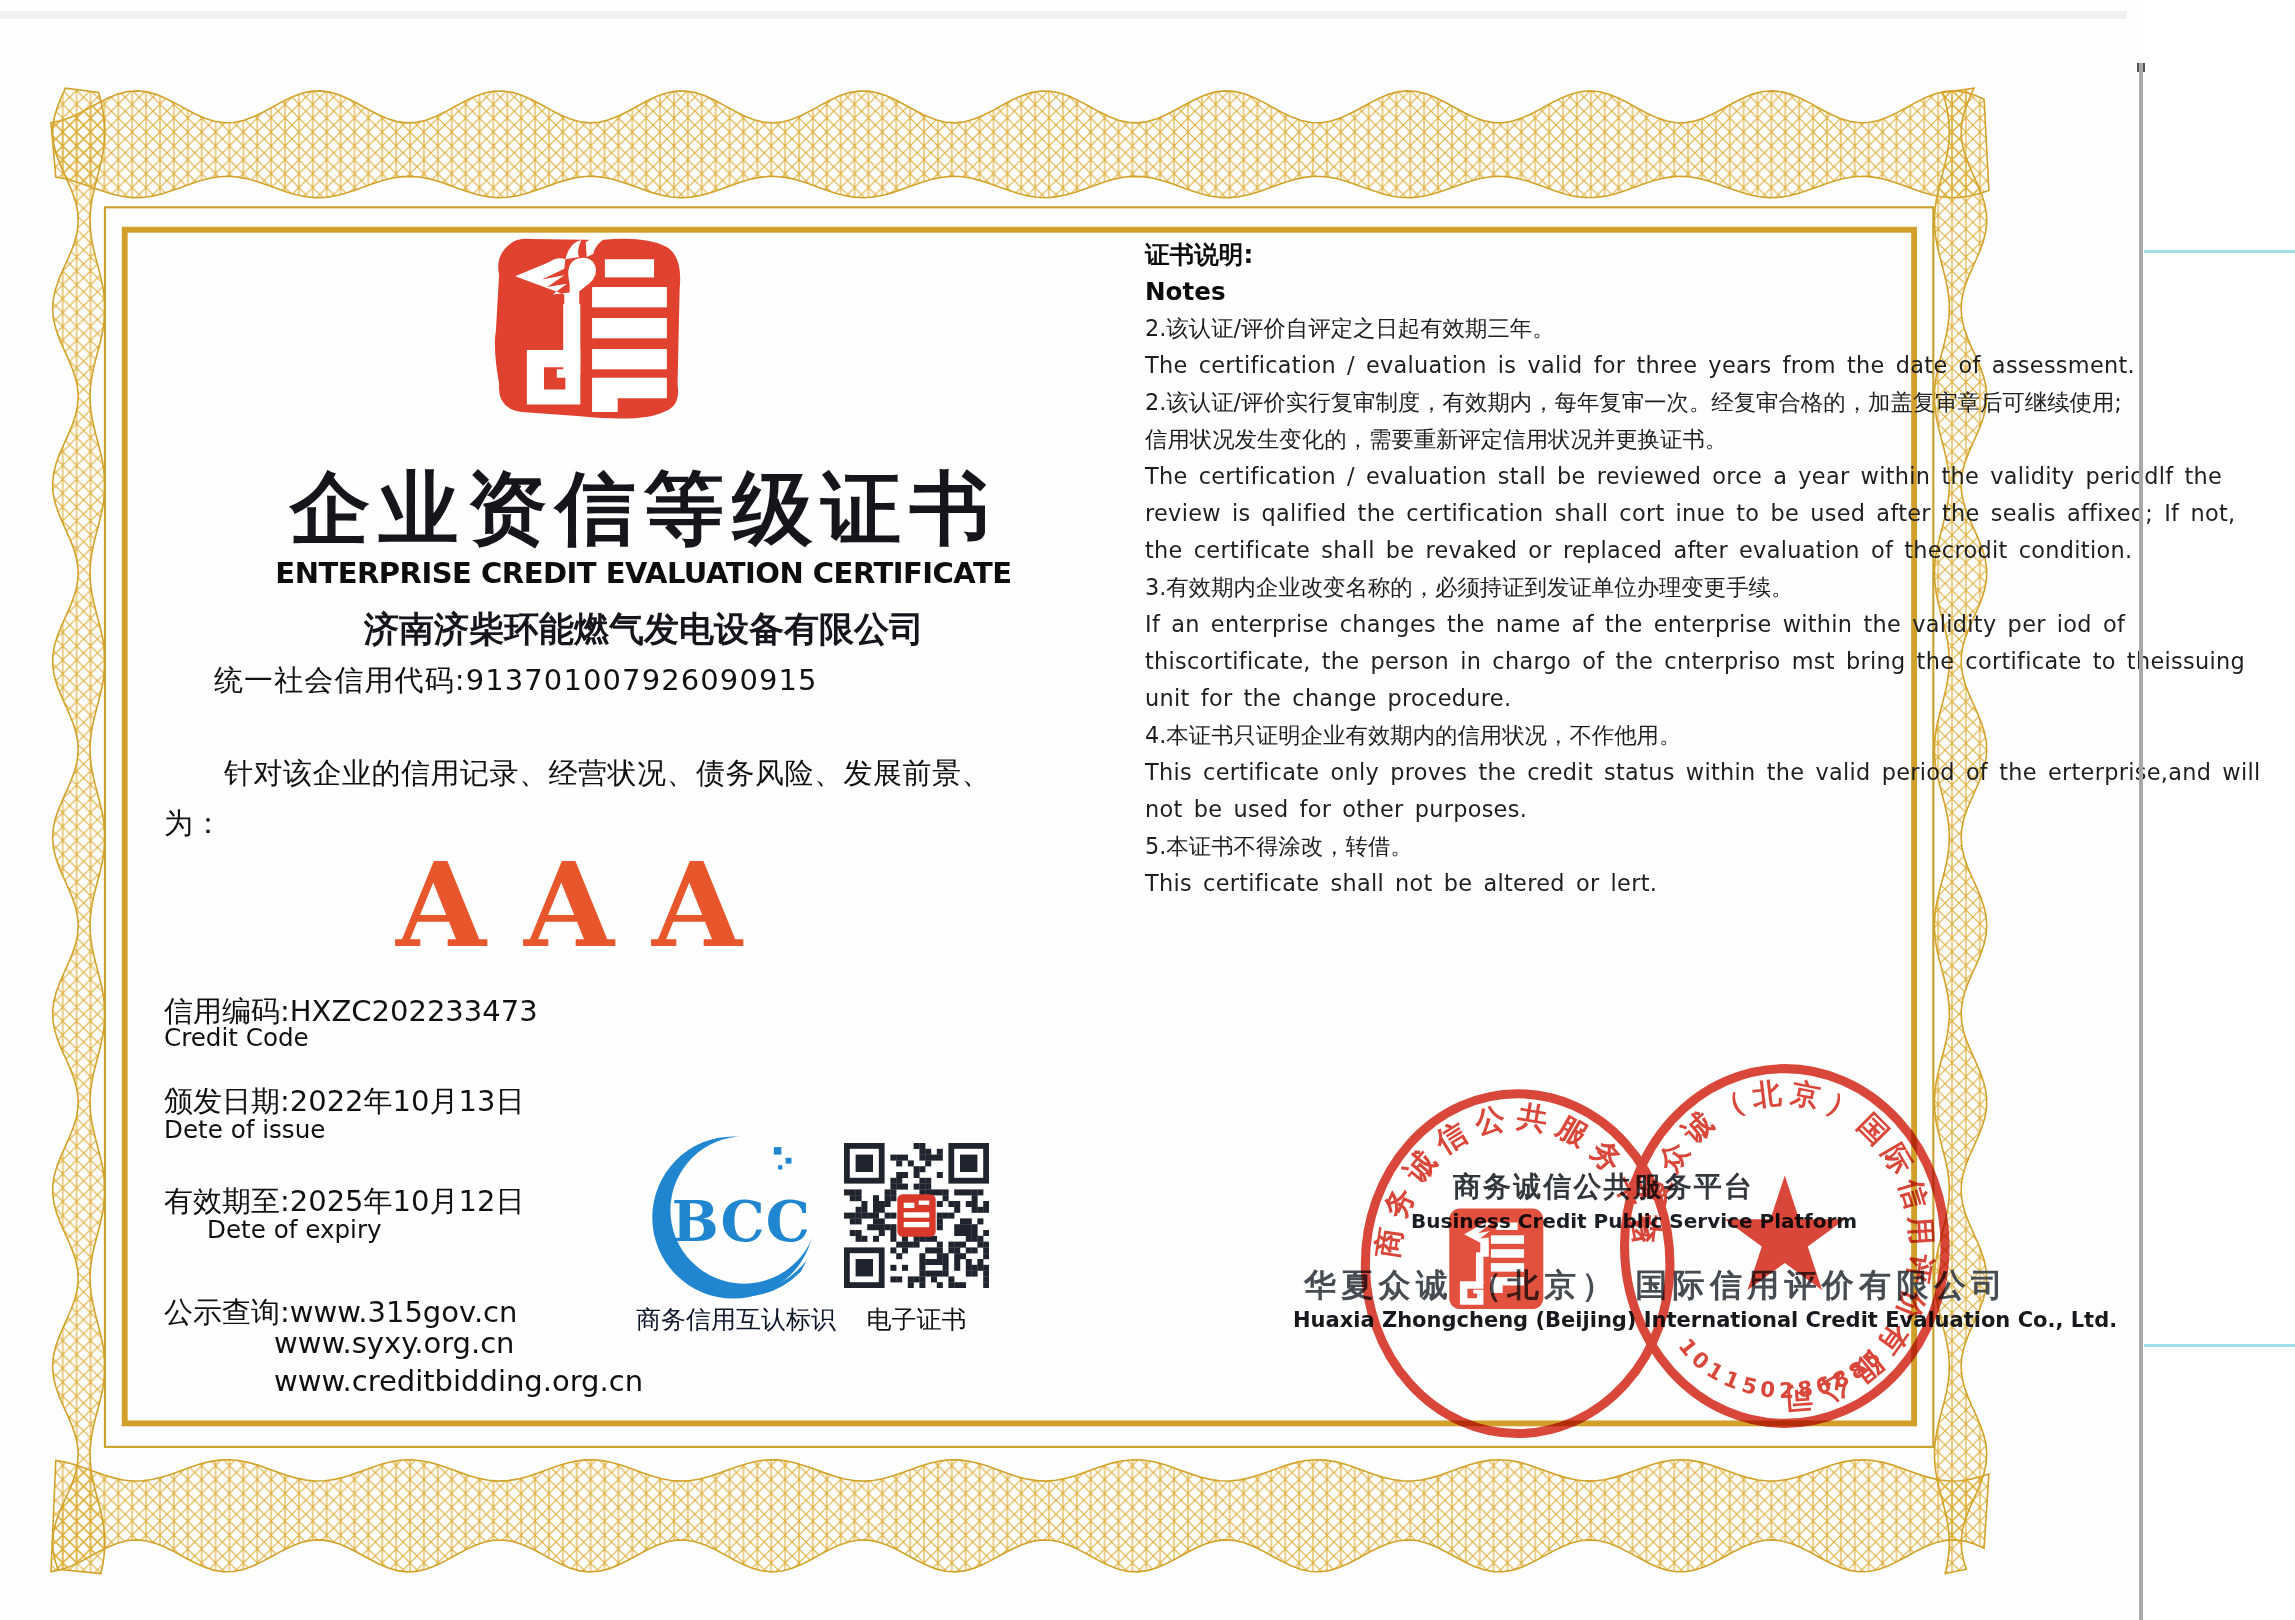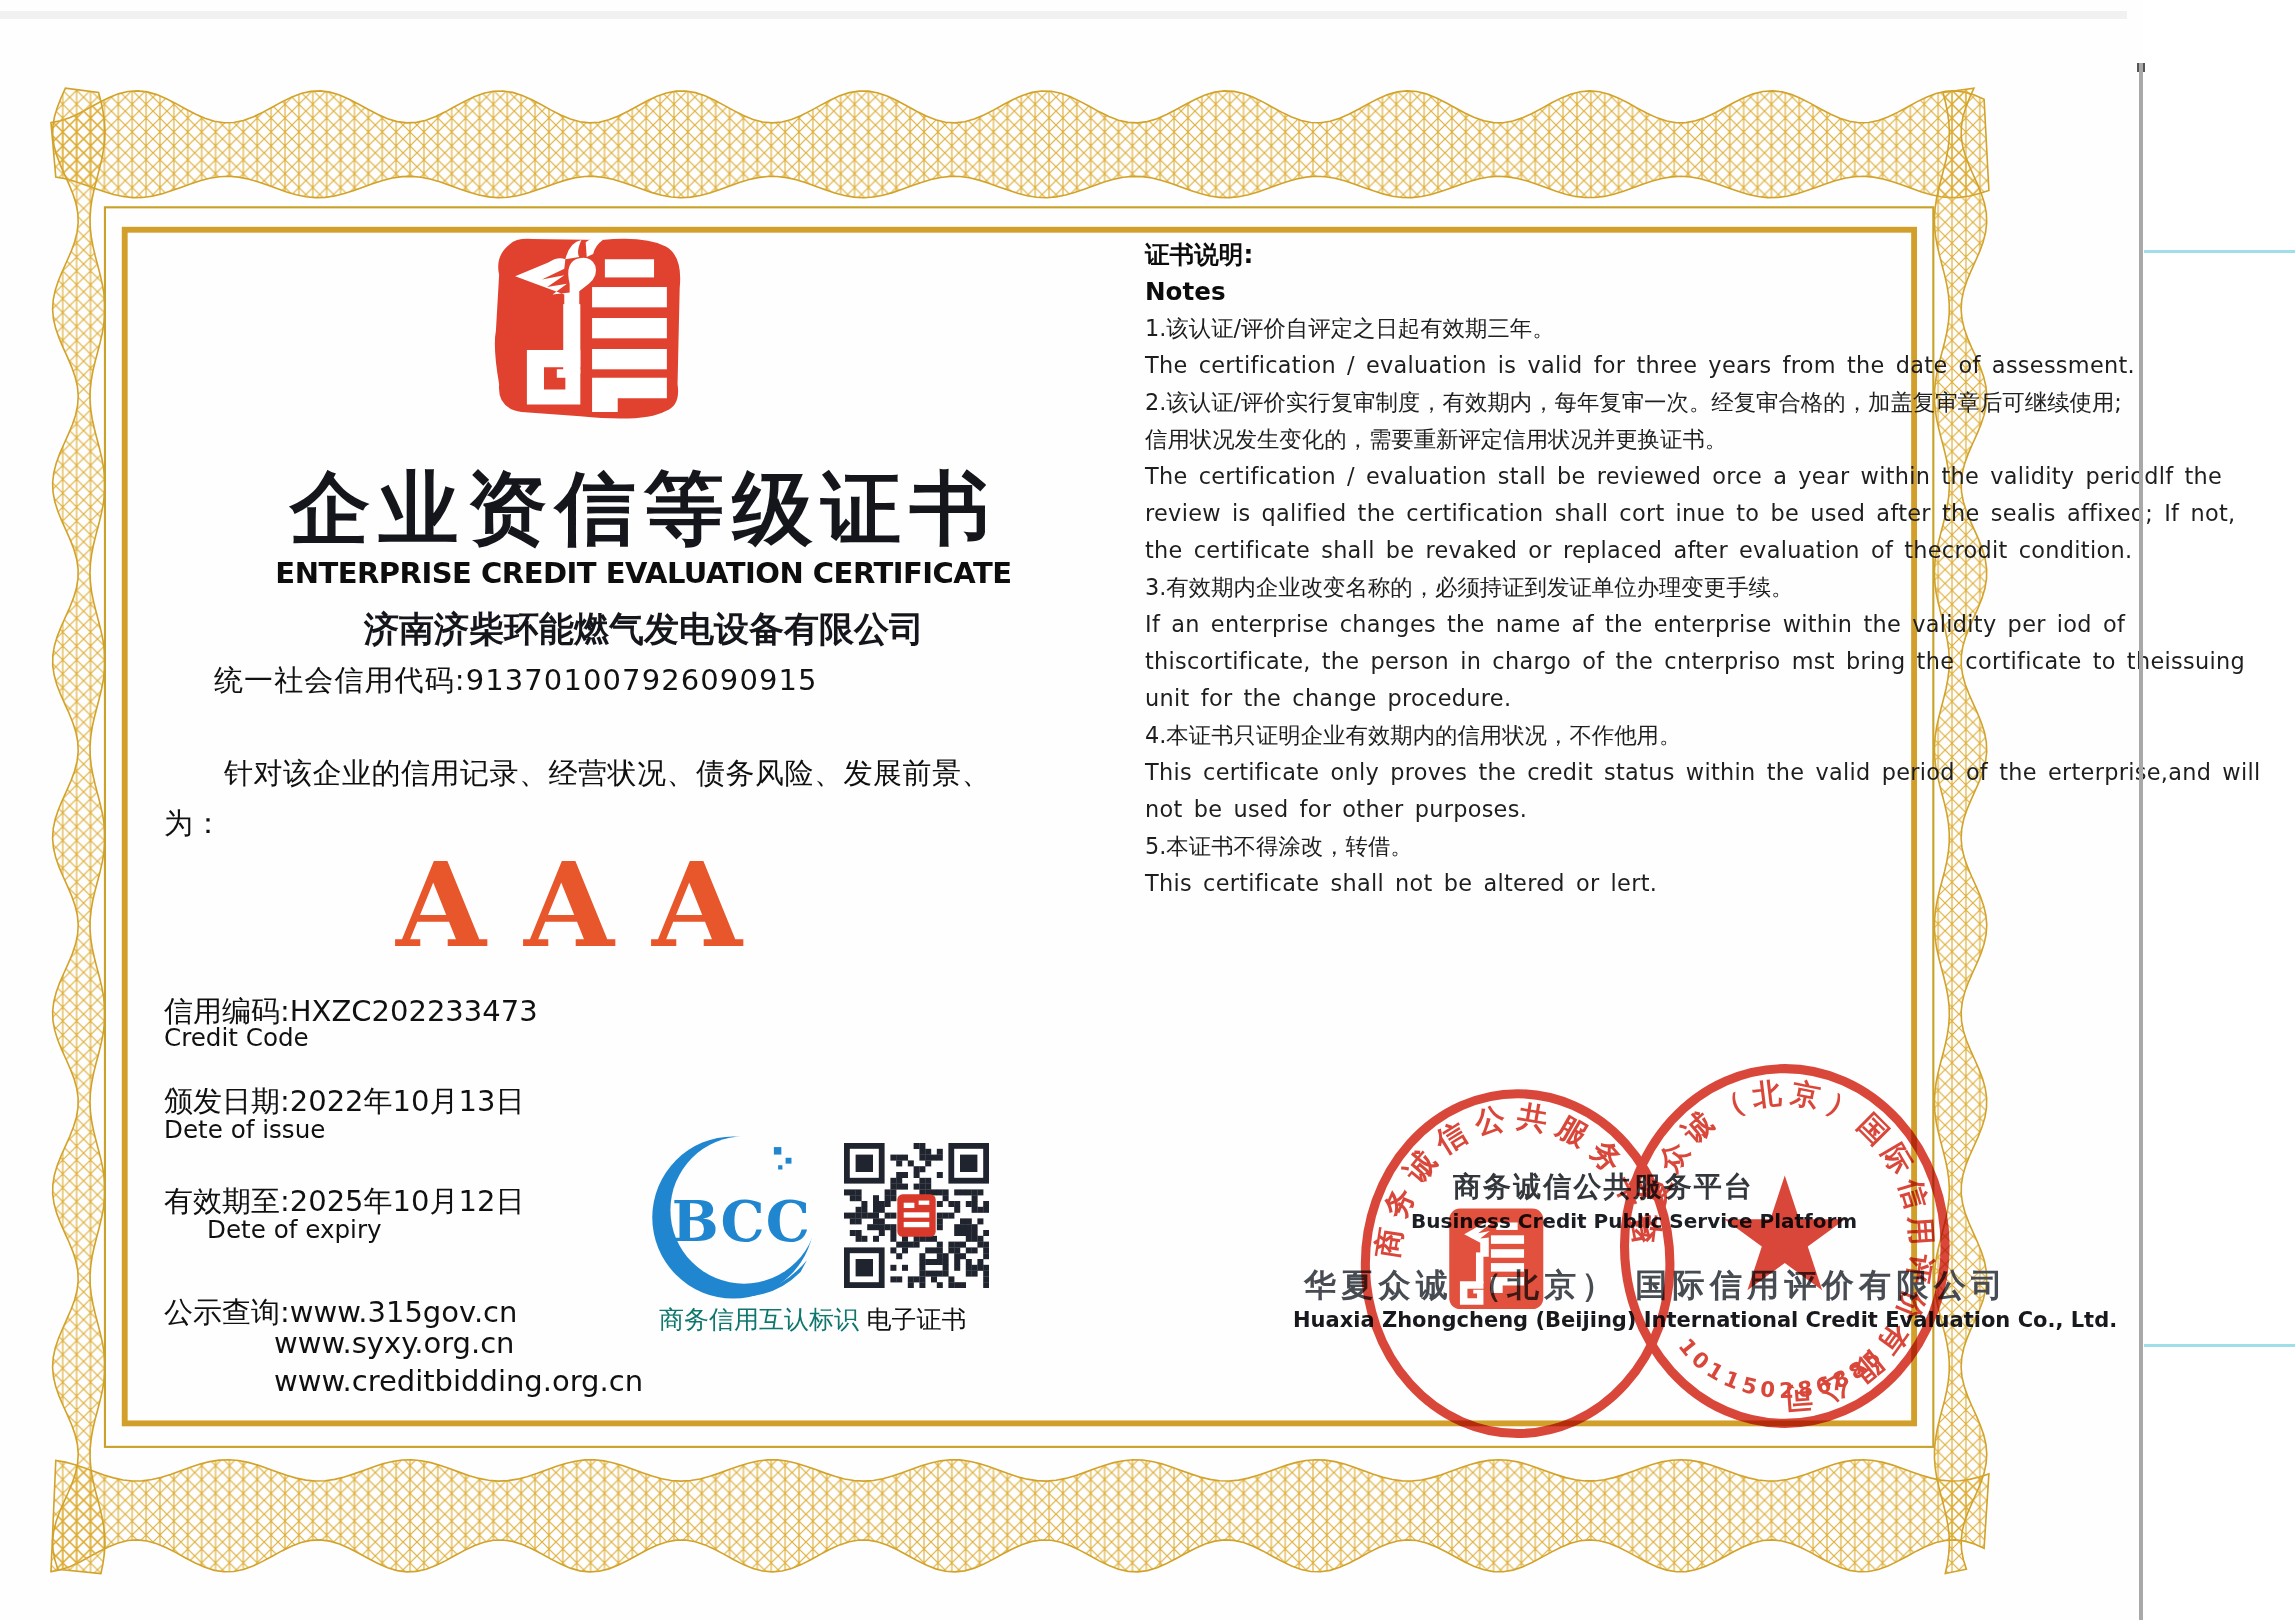--- a/index.html
+++ b/index.html
@@ -47,21 +47,21 @@
     font-size:116px; line-height:116px; letter-spacing:38px; color:#e8572b; white-space:nowrap;
   }
   .field-cn { position:absolute; left:164px; font-size:29px; line-height:32px; color:#101010; white-space:nowrap; }
   .field-en { position:absolute; left:164px; font-size:24.6px; line-height:28px; color:#101010; white-space:nowrap; }
   .cc-cn { top:995px; } .cc-en { top:1024px; }
   .iss-cn { top:1085px; } .iss-en { top:1116px; }
   .exp-cn { top:1185px; } .exp-en { top:1216px;margin-left:43px; }
   .query-cn { top:1280px;margin-top:16px; }
   .query-urls { position:absolute; left:274px; top:1324px; font-size:29px; color:#101010; }
   .query-urls .line { line-height:38px; white-space:nowrap; }
-  .bcc-caption { position:absolute; left:613px; top:1303px; width:246px; text-align:right; font-size:25px; color:#0f766e; white-space:nowrap; }
+  .bcc-caption { position:absolute; left:613px; top:1303px; width:246px; text-align:center; font-size:25px; color:#0f172a; white-space:nowrap; }
   .qr-caption  { position:absolute; left:831px; top:1303px; width:171px; text-align:center; font-size:25px; color:#101010; white-space:nowrap; }
 
   
   .notes-col { position:absolute; left:1145px; top:236px; width:780px; }
   .notes-col .h { font-weight:700; font-size:24.6px; line-height:37px; color:#0c0c0c; white-space:nowrap; }
   .notes-lines .line { font-size:22.4px; line-height:37px; color:#1e1e1e; white-space:nowrap; }
   .notes-lines .en { word-spacing:3.7px; letter-spacing:0.3px; }
   .review-block { margin-top:31px; }
   .review-underline { display:inline-block; width:417px; border-bottom:2.1px solid #151515; transform:translateY(-4.3px); margin-left:3.2px; }
 
@@ -361,21 +361,21 @@
           <rect x="112" y="148" width="48" height="10" fill="#fff"></rect>
           <rect x="140" y="108" width="20" height="8" fill="#fff"></rect>
         </g>
       </svg>
     <div class="qr-caption">电子证书</div>
 
     <div class="notes-col">
       <div class="h">证书说明:</div>
       <div class="h">Notes</div>
       <div class="notes-lines">
-          <div class="line cn">1.该认证/评价自评定之日起有效期三年。</div>
+          <div class="line cn">2.该认证/评价自评定之日起有效期三年。</div>
           <div class="line en">The certification / evaluation is valid for three years from the date of assessment.</div>
           <div class="line cn">2.该认证/评价实行复审制度，有效期内，每年复审一次。经复审合格的，加盖复审章后可继续使用;</div>
           <div class="line cn">信用状况发生变化的，需要重新评定信用状况并更换证书。</div>
           <div class="line en">The certification / evaluation stall be reviewed orce a year within the validity periodlf the</div>
           <div class="line en">review is qalified the certification shall cort inue to be used after the sealis affixed; If not,</div>
           <div class="line en">the certificate shall be revaked or replaced after evaluation of thecrodit condition.</div>
           <div class="line cn">3.有效期内企业改变名称的，必须持证到发证单位办理变更手续。</div>
           <div class="line en">If an enterprise changes the name af the enterprise within the validity per iod of</div>
           <div class="line en">thiscortificate, the person in chargo of the cnterpriso mst bring the cortificate to theissuing</div>
           <div class="line en">unit for the change procedure.</div>

